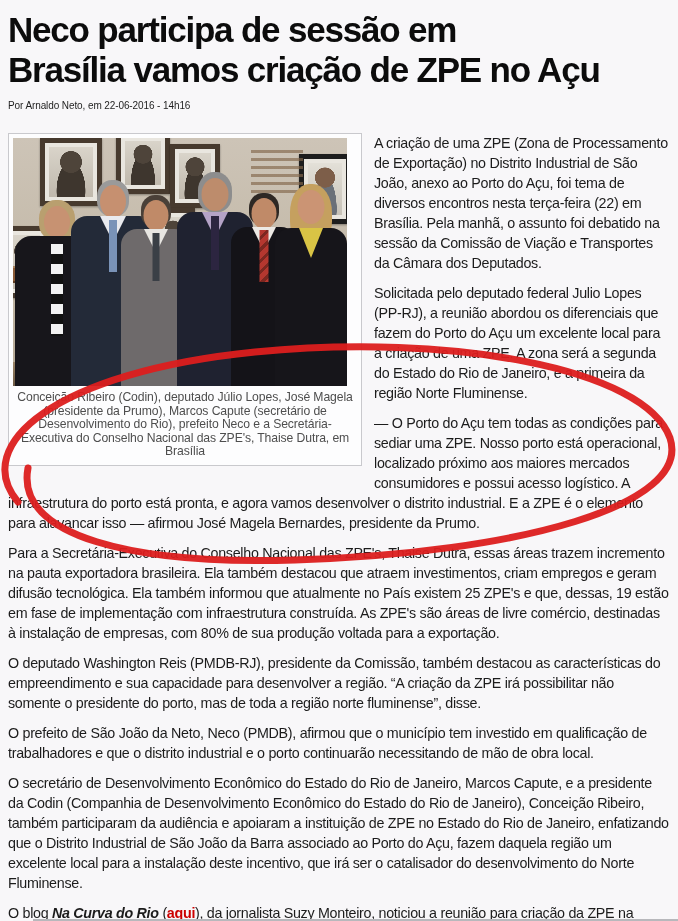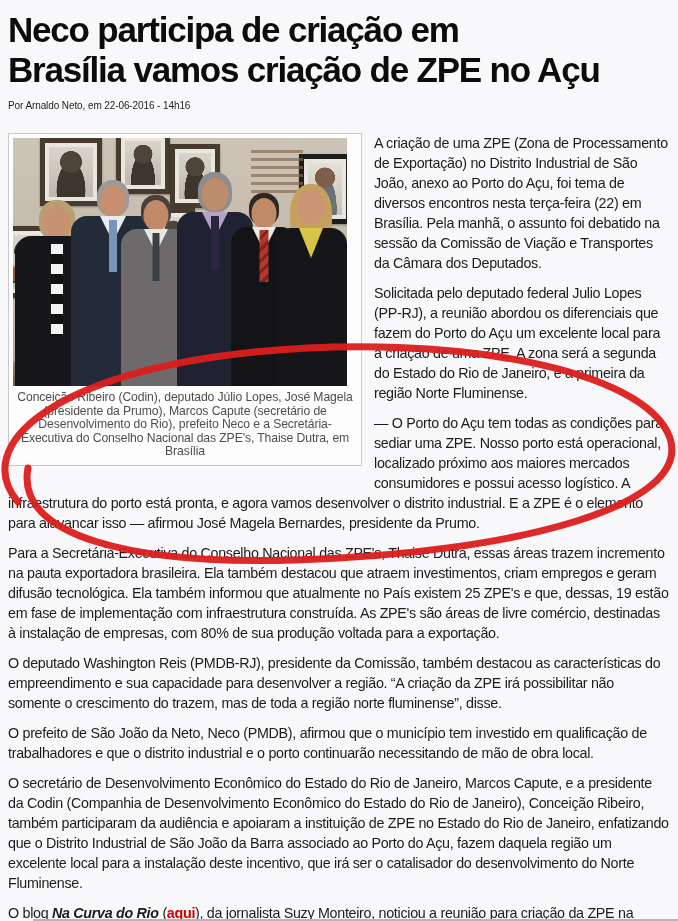--- a/index.html
+++ b/index.html
@@ -43,21 +43,21 @@
   .person .tie{position:absolute;left:50%;transform:translateX(-50%);}
 
   .annotation{position:absolute;left:0;top:0;width:678px;height:921px;pointer-events:none;z-index:9;}
   .bottom-rule{position:absolute;left:33px;right:0;bottom:0;height:2px;background:#b8b8bc;}
 </style>
 </head>
 <body>
 
 <div class="page">
 
-  <h1 class="title"><span>Neco participa de criação em</span><br><span>Brasília vamos criação de ZPE no Açu</span></h1>
+  <h1 class="title"><span>Neco participa de sessão em</span><br><span>Brasília vamos criação de ZPE no Açu</span></h1>
 
   <div class="byline">Por Arnaldo Neto, em 22-06-2016 - 14h16</div>
 
   <div class="article-body">
 
     <figure class="photo-box">
       <div class="photo">
 
         <div class="frame" style="left:27px;top:0;width:52px;height:58px;">
             <div class="portrait"></div>
@@ -127,21 +127,21 @@
           <div class="shirt" style="top:44px;width:24px;height:30px;background:#d9c445;"></div>
         </div>
       </div>
       <figcaption>Conceição Ribeiro (Codin), deputado Júlio Lopes, José Magela (presidente da Prumo), Marcos Capute (secretário de Desenvolvimento do Rio), prefeito Neco e a Secretária-Executiva do Conselho Nacional das ZPE's, Thaise Dutra, em Brasília</figcaption>
     </figure>
 
     <p>A criação de uma ZPE (Zona de Processamento de Exportação) no Distrito Industrial de São João, anexo ao Porto do Açu, foi tema de diversos encontros nesta terça-feira (22) em Brasília. Pela manhã, o assunto foi debatido na sessão da Comissão de Viação e Transportes da Câmara dos Deputados.</p>
     <p>Solicitada pelo deputado federal Julio Lopes (PP-RJ), a reunião abordou os diferenciais que fazem do Porto do Açu um excelente local para a criação de uma ZPE. A zona será a segunda do Estado do Rio de Janeiro, e a primeira da região Norte Fluminense.</p>
     <p>— O Porto do Açu tem todas as condições para sediar uma ZPE. Nosso porto está operacional, localizado próximo aos maiores mercados consumidores e possui acesso logístico. A infraestrutura do porto está pronta, e agora vamos desenvolver o distrito industrial. E a ZPE é o elemento para alavancar isso — afirmou José Magela Bernardes, presidente da Prumo.</p>
     <p>Para a Secretária-Executiva do Conselho Nacional das ZPE's, Thaise Dutra, essas áreas trazem incremento na pauta exportadora brasileira. Ela também destacou que atraem investimentos, criam empregos e geram difusão tecnológica. Ela também informou que atualmente no País existem 25 ZPE's e que, dessas, 19 estão em fase de implementação com infraestrutura construída. As ZPE's são áreas de livre comércio, destinadas à instalação de empresas, com 80% de sua produção voltada para a exportação.</p>
-    <p>O deputado Washington Reis (PMDB-RJ), presidente da Comissão, também destacou as características do empreendimento e sua capacidade para desenvolver a região. “A criação da ZPE irá possibilitar não somente o crescimento do trazem, mas de toda a região norte fluminense”, disse.</p>
+    <p>O deputado Washington Reis (PMDB-RJ), presidente da Comissão, também destacou as características do empreendimento e sua capacidade para desenvolver a região. “A criação da ZPE irá possibilitar não somente o presidente do porto, mas de toda a região norte fluminense”, disse.</p>
     <p>O prefeito de São João da Neto, Neco (PMDB), afirmou que o município tem investido em qualificação de trabalhadores e que o distrito industrial e o porto continuarão necessitando de mão de obra local.</p>
     <p>O secretário de Desenvolvimento Econômico do Estado do Rio de Janeiro, Marcos Capute, e a presidente da Codin (Companhia de Desenvolvimento Econômico do Estado do Rio de Janeiro), Conceição Ribeiro, também participaram da audiência e apoiaram a instituição de ZPE no Estado do Rio de Janeiro, enfatizando que o Distrito Industrial de São João da Barra associado ao Porto do Açu, fazem daquela região um excelente local para a instalação deste incentivo, que irá ser o catalisador do desenvolvimento do Norte Fluminense.</p>
 
     <p class="closing"><span>O blog </span><span class="blogname">Na Curva do Rio</span><span> (</span><a href="#">aqui</a><span>), da jornalista Suzy Monteiro, noticiou a reunião para criação da ZPE na terça-feira.</span></p>
   </div>
 
   <svg class="annotation" viewBox="0 0 678 921" xmlns="http://www.w3.org/2000/svg">
     <path d="M 18 502 C -30 445, 55 372, 255 352 C 450 333, 645 368, 670 438 C 692 505, 520 553, 295 560 C 135 565, 15 537, 28 468" fill="none" stroke-width="7" stroke-linecap="round" opacity="0.95" stroke="#dc1d1d"></path>
   </svg>
 

